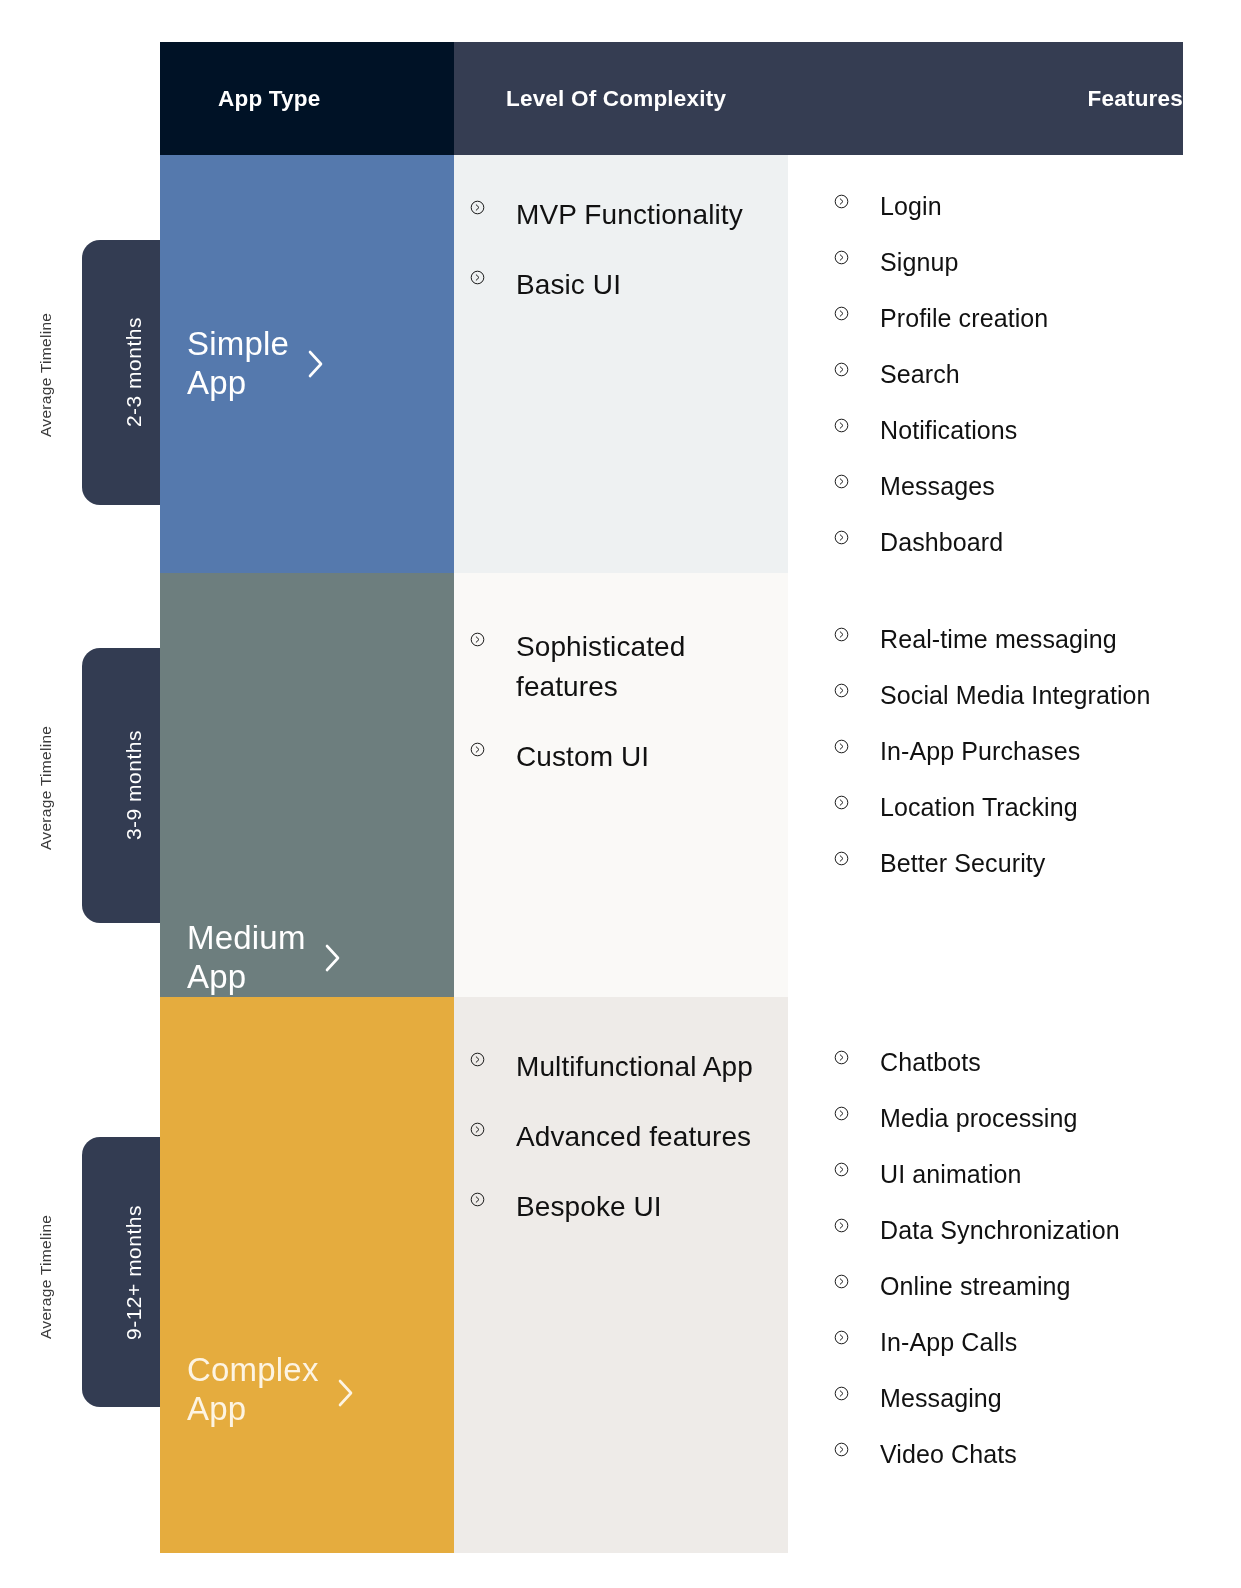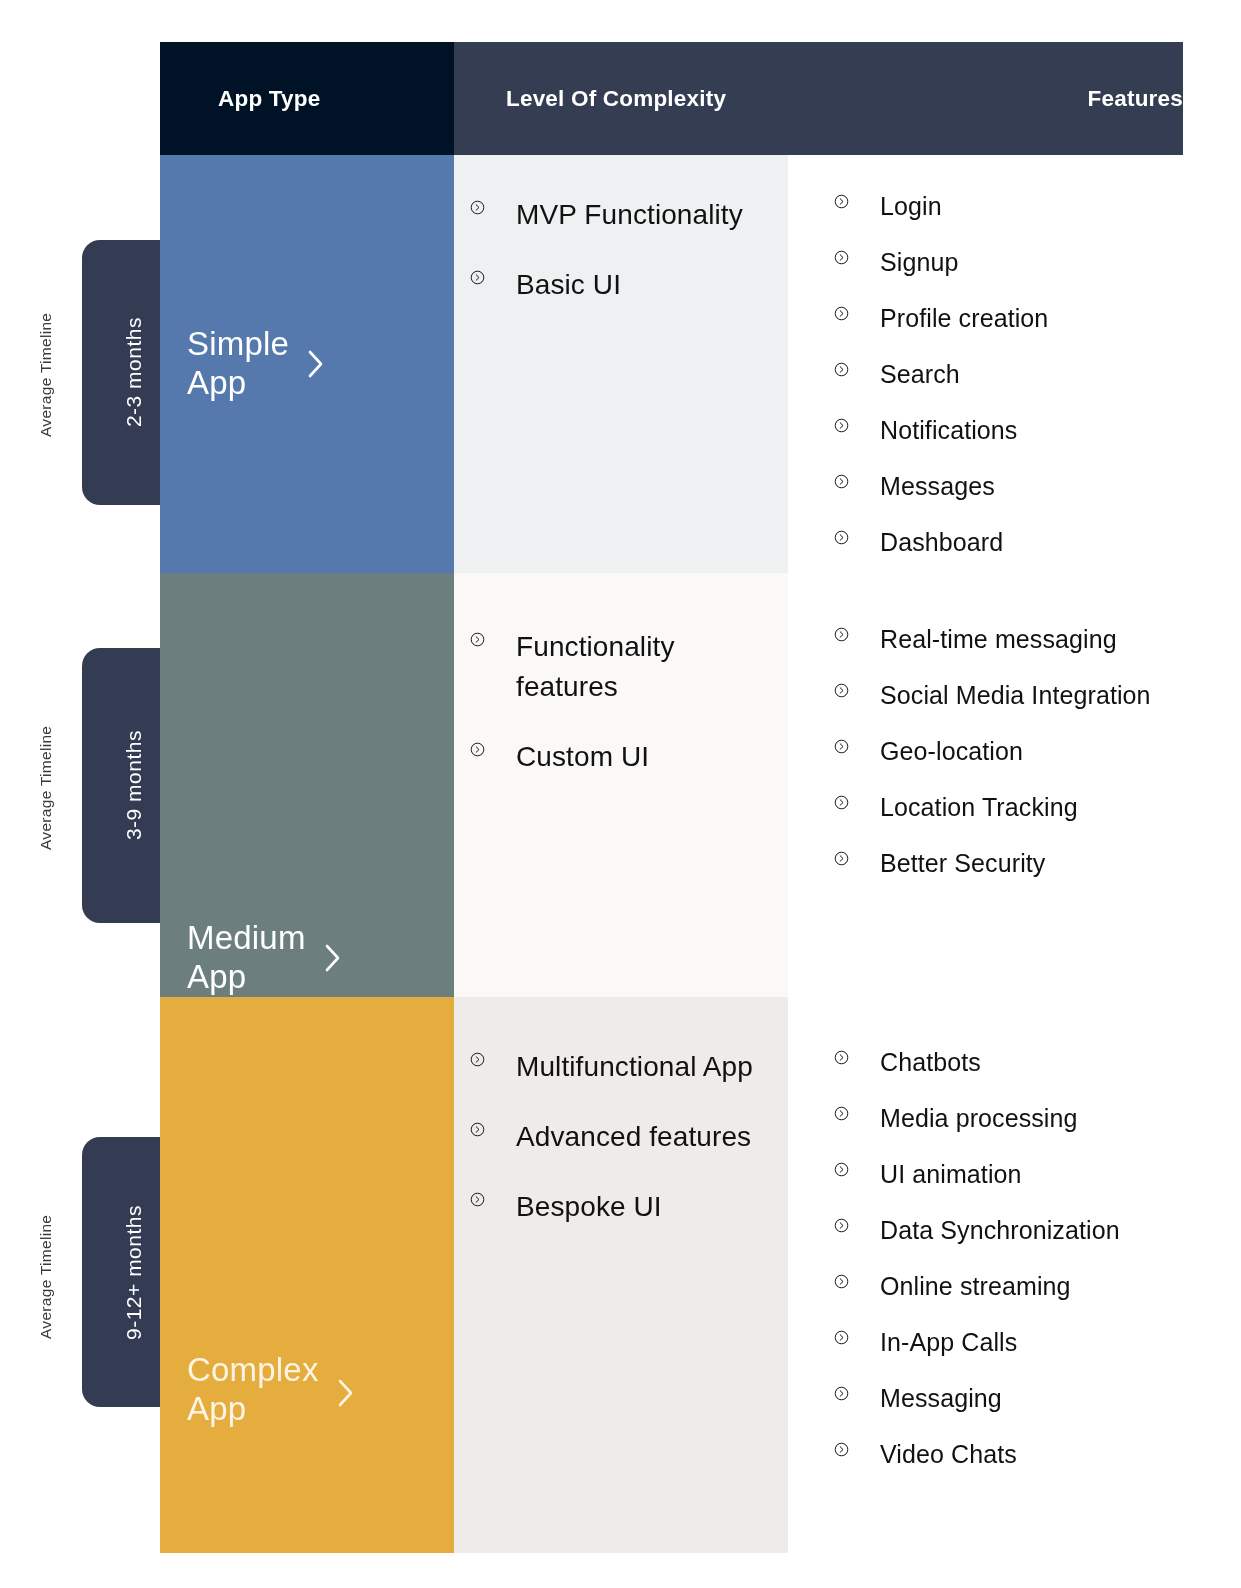--- a/index.html
+++ b/index.html
@@ -368,21 +368,21 @@
     </div>
 
     <div class="complexity-col col-bg-2">
       <div class="item">
         <span class="bullet">
           <svg width="15" height="15" viewBox="0 0 15 15" fill="none">
               <circle cx="7.5" cy="7.5" r="6.3" stroke="#1a1a1a" stroke-width="1"></circle>
               <path d="M6.2 4.8 L9 7.5 L6.2 10.2" stroke="#1a1a1a" stroke-width="1" stroke-linecap="round" stroke-linejoin="round"></path>
             </svg>
         </span>
-        <span class="item-label" style="max-width:170px;">Functionality features</span>
+        <span class="item-label" style="max-width:170px;">Sophisticated features</span>
       </div>
       <div class="item">
         <span class="bullet">
           <svg width="15" height="15" viewBox="0 0 15 15" fill="none">
               <circle cx="7.5" cy="7.5" r="6.3" stroke="#1a1a1a" stroke-width="1"></circle>
               <path d="M6.2 4.8 L9 7.5 L6.2 10.2" stroke="#1a1a1a" stroke-width="1" stroke-linecap="round" stroke-linejoin="round"></path>
             </svg>
         </span>
         <span class="item-label">Custom UI</span>
       </div>
@@ -407,21 +407,21 @@
         </span>
         <span class="item-label">Social Media Integration</span>
       </div>
       <div class="item">
         <span class="bullet">
           <svg width="15" height="15" viewBox="0 0 15 15" fill="none">
               <circle cx="7.5" cy="7.5" r="6.3" stroke="#1a1a1a" stroke-width="1"></circle>
               <path d="M6.2 4.8 L9 7.5 L6.2 10.2" stroke="#1a1a1a" stroke-width="1" stroke-linecap="round" stroke-linejoin="round"></path>
             </svg>
         </span>
-        <span class="item-label">Geo-location</span>
+        <span class="item-label">In-App Purchases</span>
       </div>
       <div class="item">
         <span class="bullet">
           <svg width="15" height="15" viewBox="0 0 15 15" fill="none">
               <circle cx="7.5" cy="7.5" r="6.3" stroke="#1a1a1a" stroke-width="1"></circle>
               <path d="M6.2 4.8 L9 7.5 L6.2 10.2" stroke="#1a1a1a" stroke-width="1" stroke-linecap="round" stroke-linejoin="round"></path>
             </svg>
         </span>
         <span class="item-label">Location Tracking</span>
       </div>

